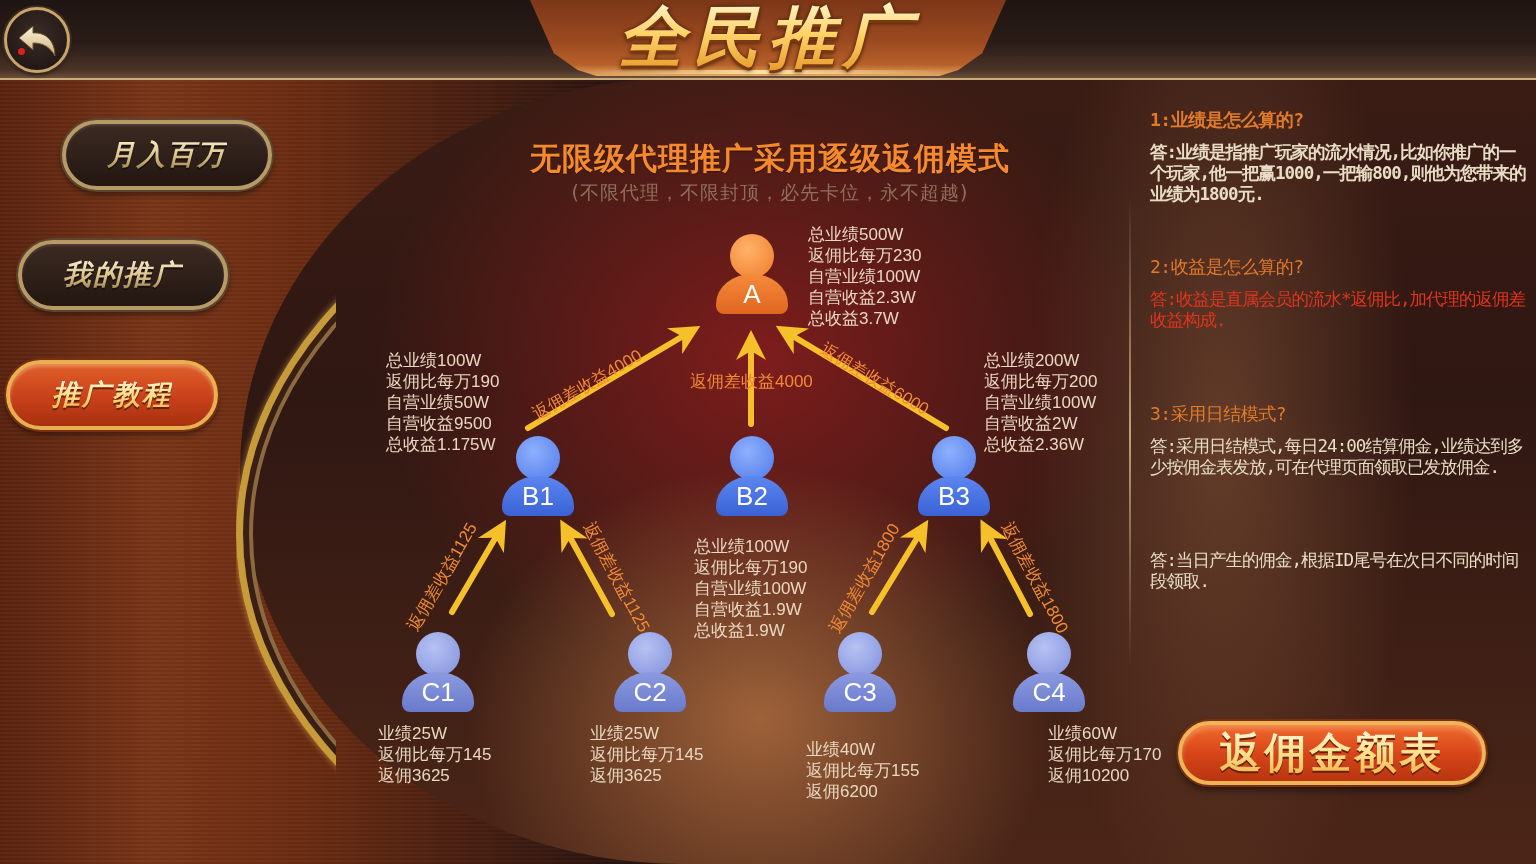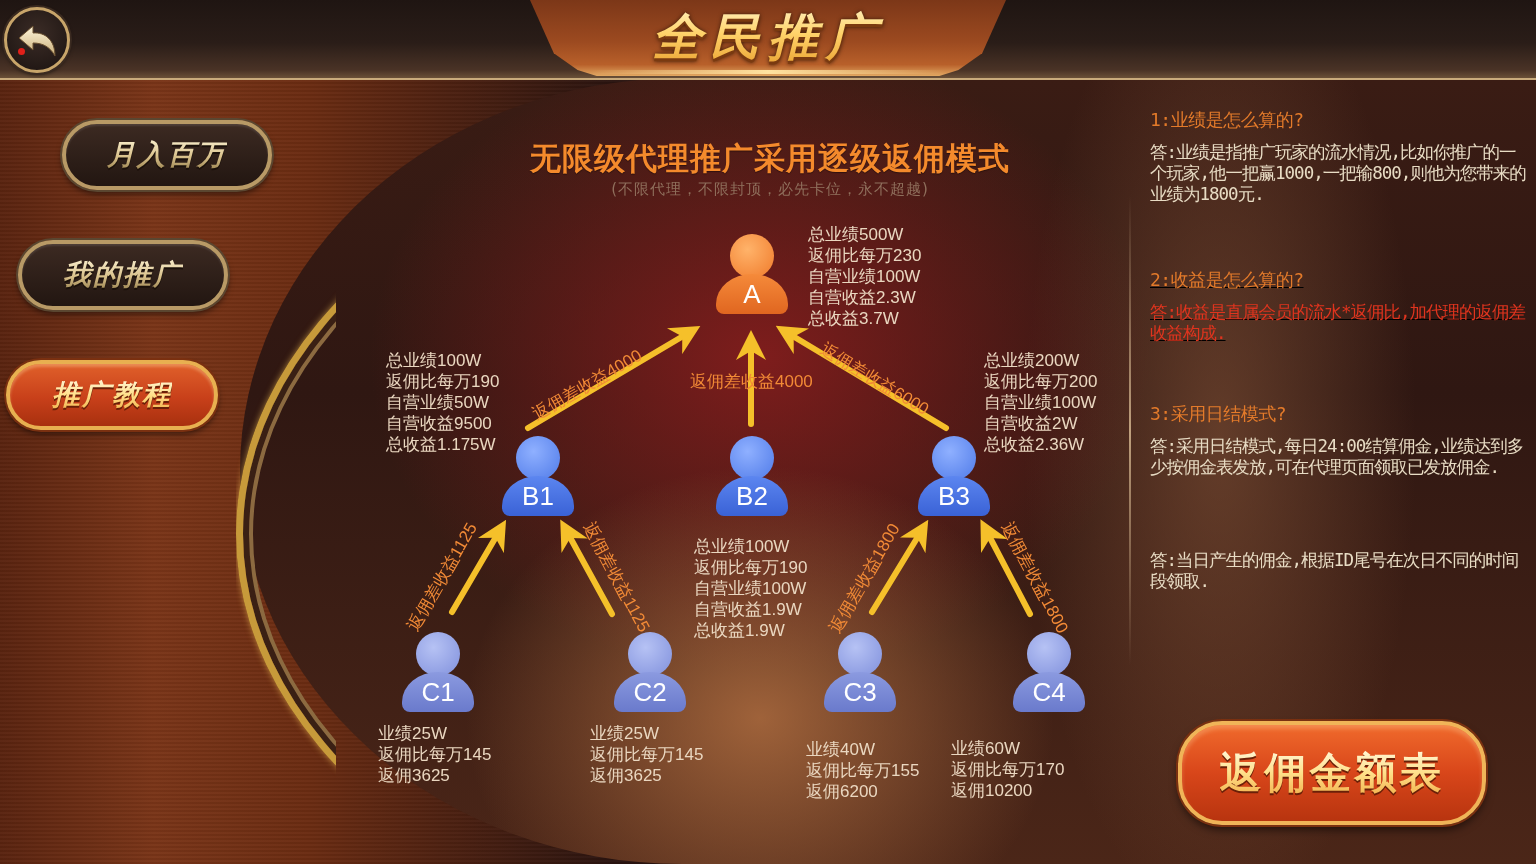--- a/index.html
+++ b/index.html
@@ -55,21 +55,21 @@
     clip-path: polygon(0 0, 100% 0, 95% 70%, 90% 92%, 86% 100%, 14% 100%, 10% 92%, 5% 70%);
     border-radius: 0 0 40px 40px;
   }
   .title-plaque::after {
     content: ""; position: absolute; left: 60px; right: 60px; bottom: 2px; height: 4px;
     background: linear-gradient(90deg, rgba(255,220,140,0), #ffe3a0, rgba(255,220,140,0));
   }
   .title-text {
     position: absolute; left: 530px; top: 2px; width: 476px; height: 70px;
     display: flex; align-items: center; justify-content: center;
-    font-size: 50px; font-weight: bold; font-style: italic; letter-spacing: 8px;
+    font-size: 67px; font-weight: bold; font-style: italic; letter-spacing: 8px;
     color: #ffd98a;
     background: linear-gradient(180deg, #fff3c8 0%, #ffd36a 45%, #e79b2a 100%);
     -webkit-background-clip: text; background-clip: text; -webkit-text-fill-color: transparent;
     filter: drop-shadow(0 3px 0 #7a3a10) drop-shadow(0 0 2px #3a1a08);
   }
 
   
   .nav-pill {
     position: absolute; height: 70px; border-radius: 43px;
     display: flex; align-items: center; justify-content: center;
@@ -98,21 +98,21 @@
   }
 
   
   .diagram-title {
     position: absolute; left: 490px; top: 138px; width: 560px; text-align: center;
     font-size: 31px; font-weight: bold; color: #f48a2c; letter-spacing: 1px;
     text-shadow: 0 1px 1px rgba(0,0,0,.4);
   }
   .diagram-subtitle {
     position: absolute; left: 490px; top: 180px; width: 560px; text-align: center;
-    font-size: 15px; color: #8f6f5c; letter-spacing: 1px;
+    font-size: 19px; color: #8f6f5c; letter-spacing: 1px;
   }
 
   .node { position: absolute; width: 70px; height: 84px; }
   .node .head { position: absolute; left: 14px; top: 0; width: 44px; height: 44px; border-radius: 50%; }
   .node .body {
     position: absolute; left: 0; top: 40px; width: 72px; height: 40px;
     border-radius: 36px 36px 8px 8px / 30px 30px 8px 8px;
     display: flex; align-items: center; justify-content: center;
     color: #fff; font-size: 26px; font-family: "Liberation Sans", sans-serif;
   }
@@ -143,21 +143,21 @@
     background: linear-gradient(180deg, rgba(200,170,130,0), rgba(220,190,150,0.8) 50%, rgba(200,170,130,0));
   }
 
   
   .faq { position: absolute; left: 1150px; width: 380px; }
   .faq .q { font-size: 18px; color: #e37a2a; margin-bottom: 10px; font-family: "DejaVu Sans Mono", monospace; letter-spacing: -0.5px; }
   .faq .a { font-size: 17.5px; line-height: 21px; color: #e8dcc4; font-family: "DejaVu Sans Mono", monospace; letter-spacing: -1px; }
   .faq .a.red { color: #e0341e; }
 
   .rebate-btn {
-    position: absolute; left: 1178px; top: 721px; width: 308px; height: 104px;
+    position: absolute; left: 1178px; top: 721px; width: 308px; height: 64px;
     border-radius: 44px;
     background: linear-gradient(180deg, #f06a2c 0%, #d8461a 50%, #b8340f 100%);
     border: 4px solid #f0b458;
     box-shadow: 0 0 0 2px #7a3010, 0 5px 8px rgba(0,0,0,.55), inset 0 4px 4px rgba(255,220,160,.3);
     display: flex; align-items: center; justify-content: center;
     cursor: pointer;
   }
   .rebate-btn span {
     font-size: 42px; font-weight: bold; letter-spacing: 3px;
     background: linear-gradient(180deg, #fffbe6 0%, #ffe08a 50%, #f0a840 100%);
@@ -310,33 +310,33 @@
 <div class="stats" style="left:806px; top:739px;">
   <div>业绩40W</div>
   <div>返佣比每万155</div>
   <div>返佣6200</div>
 </div>
 
 <div class="node lilac" style="left:1013px; top:632px;">
   <div class="head"></div>
   <div class="body">C4</div>
 </div>
-<div class="stats" style="left:951px; top:723px;margin-top:15px;">
+<div class="stats" style="left:1048px; top:723px;">
   <div>业绩60W</div>
   <div>返佣比每万170</div>
   <div>返佣10200</div>
 </div>
 
 <div class="divider"></div>
 
-<div class="faq" style="top:108px;">
+<div class="faq" style="top:108px;font-weight:bold;">
   <div class="q">1:业绩是怎么算的?</div>
   <div class="a">答:业绩是指推广玩家的流水情况,比如你推广的一个玩家,他一把赢1000,一把输800,则他为您带来的业绩为1800元.</div>
 </div>
-<div class="faq" style="top:268px;text-decoration:underline;">
+<div class="faq" style="top:255px;">
   <div class="q">2:收益是怎么算的?</div>
   <div class="a red">答:收益是直属会员的流水*返佣比,加代理的返佣差收益构成.</div>
 </div>
 <div class="faq" style="top:402px;">
   <div class="q">3:采用日结模式?</div>
   <div class="a">答:采用日结模式,每日24:00结算佣金,业绩达到多少按佣金表发放,可在代理页面领取已发放佣金.</div>
 </div>
 <div class="faq" style="top:550px;">
   <div class="a">答:当日产生的佣金,根据ID尾号在次日不同的时间段领取.</div>
 </div>

